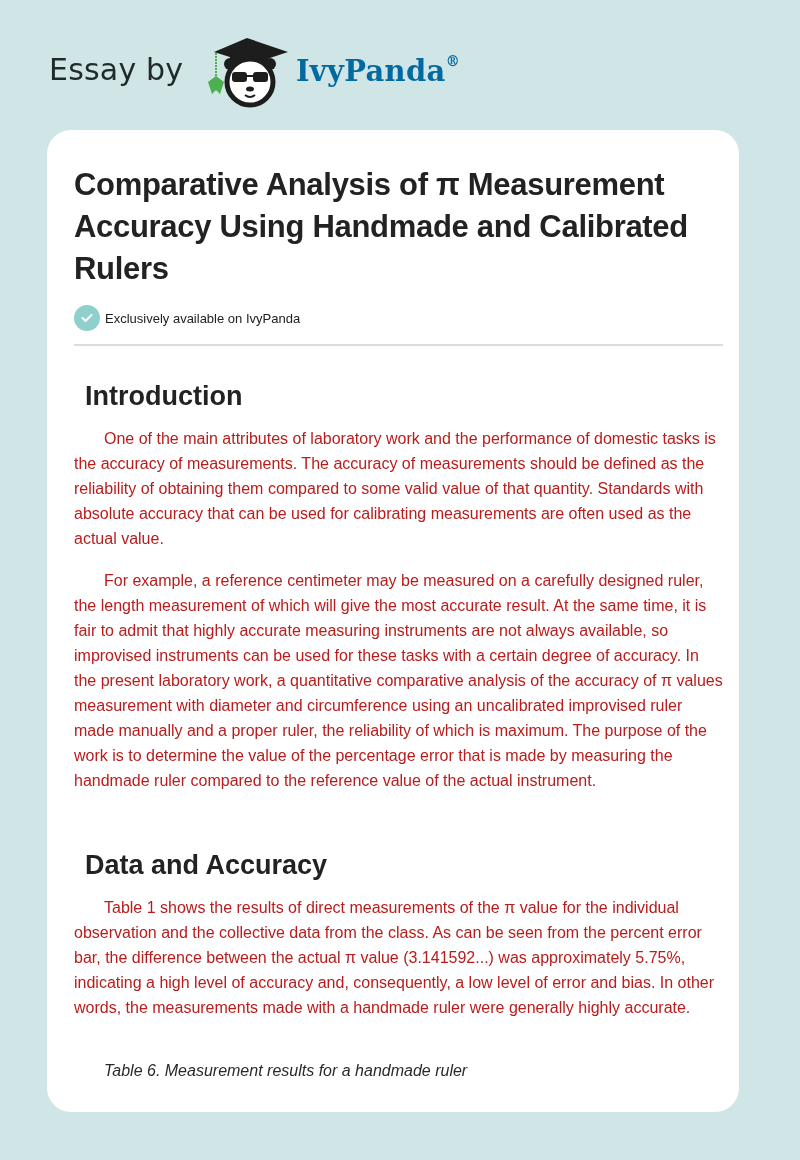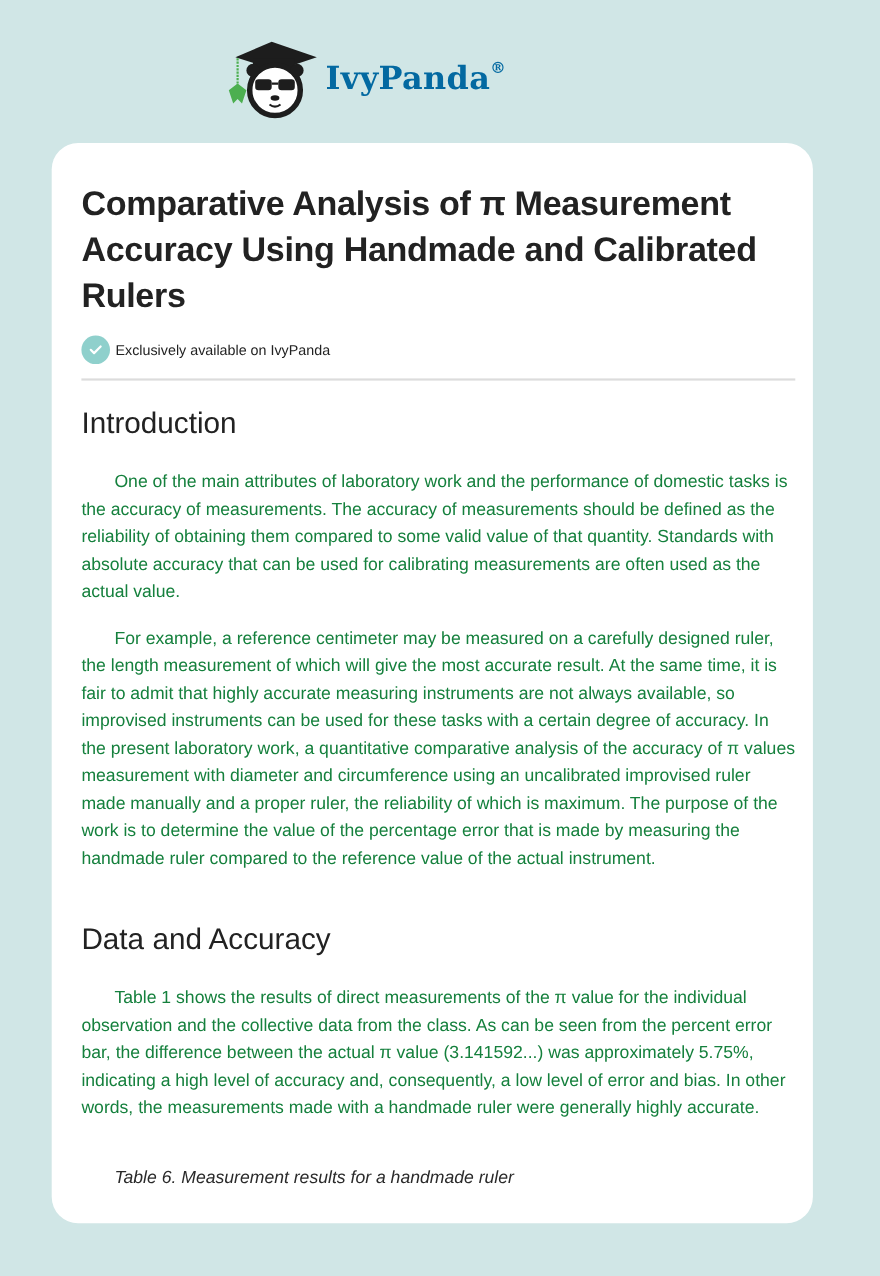--- a/index.html
+++ b/index.html
@@ -40,34 +40,35 @@
   }
   .check {
     width: 26px; height: 26px; border-radius: 50%; background: #8fd0cc;
     display: flex; align-items: center; justify-content: center; margin-right: 5px;
   }
   .exclusive span.lbl { font-size: 13px; font-weight: normal; color: #222; }
   .divider {
     position: absolute; top: 214px; left: 0; width: 649px; height: 2px; background: #dcdcdc;
   }
   h2 {
-    margin: 0; position: absolute; left: 0; font-size: 27px; font-weight: normal; color: #222;
+    margin: 11px; position: absolute; left: 0; font-size: 27px; font-weight: bold; color: #222;
   }
   p.body {
     margin: 0; position: absolute; left: 0; width: 650px;
-    font-size: 16px; line-height: 25px; color: #15803d; text-indent: 30px;
+    font-size: 16px; line-height: 25px; color: #b91c1c; text-indent: 30px;
   }
   .caption {
     position: absolute; left: 30px; top: 932px; font-size: 16px; font-style: italic; color: #2a2a2a;
   }
 </style>
 </head>
 <body>
 
 <div class="header">
+  <div class="essay-by">Essay by</div>
   <div class="logo-icon">
     <svg width="90" height="72" viewBox="0 0 90 72">
 
       <polygon points="12,16 45,2 86,16 50,28" fill="#1d1d1d"></polygon>
       <rect x="28" y="17" width="38" height="10" fill="#1d1d1d"></rect>
 
       <line x1="14" y1="17" x2="14" y2="44" stroke="#4caf50" stroke-width="2" stroke-dasharray="2,1"></line>
       <path d="M6,46 L14,40 L22,46 L18,58 L14,54 L10,58 Z" fill="#4caf50"></path>
 
       <circle cx="48" cy="46" r="23" fill="#fff" stroke="#1d1d1d" stroke-width="5"></circle>

